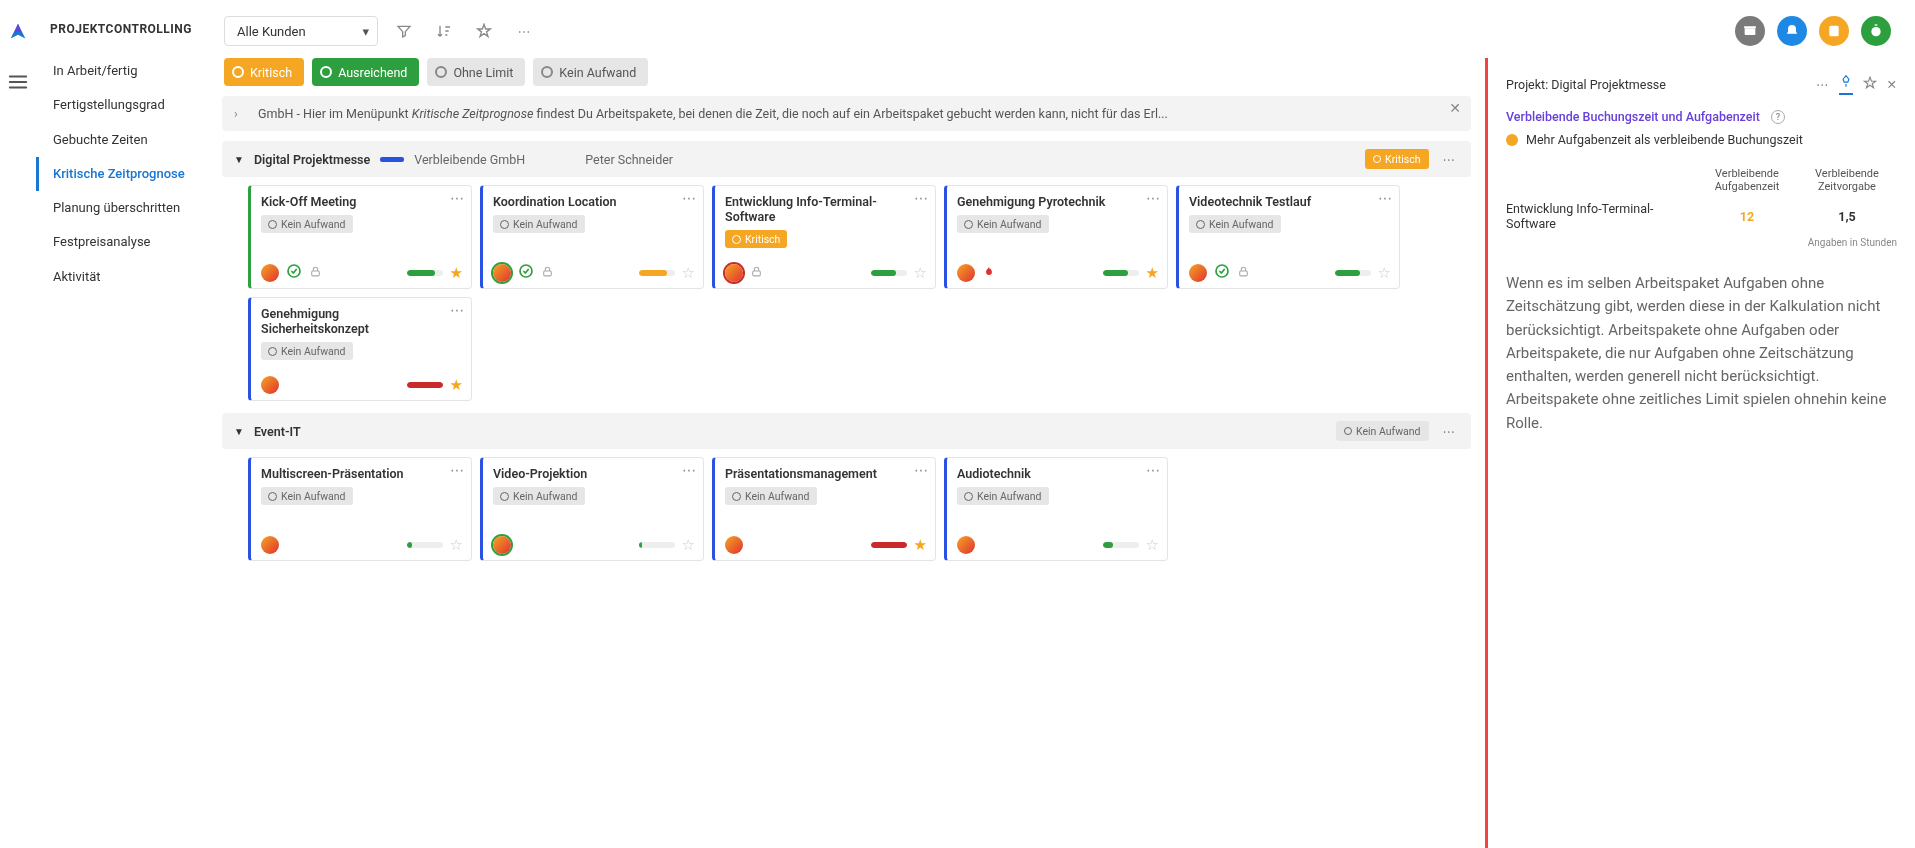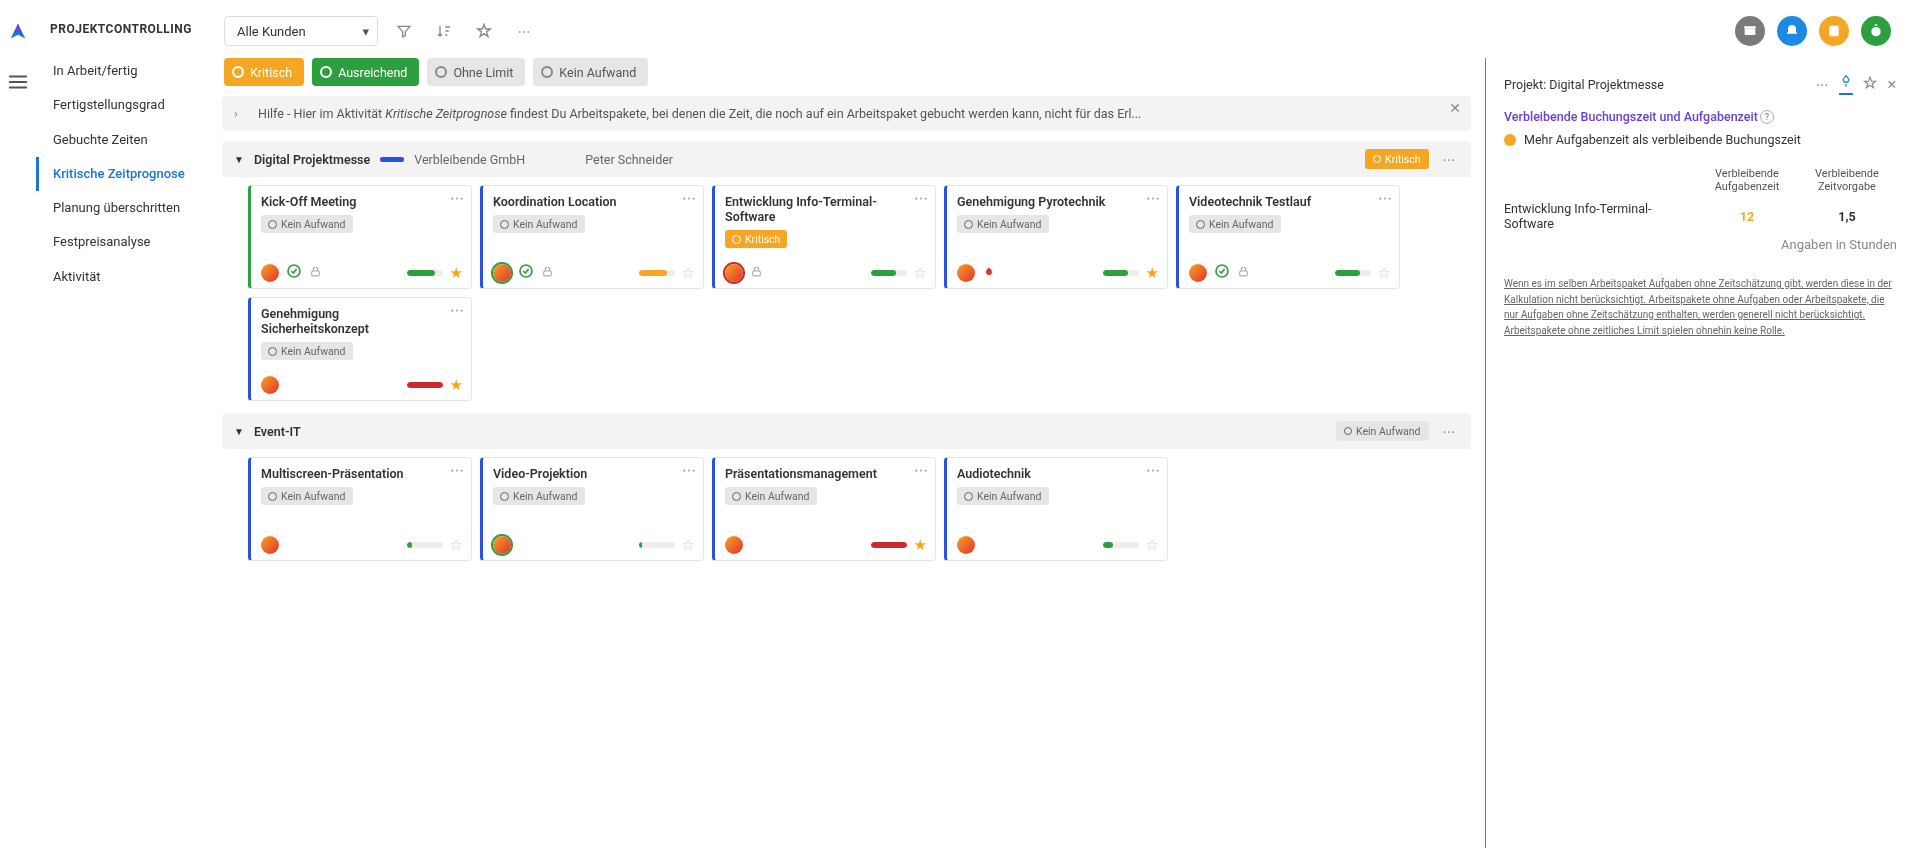--- a/index.html
+++ b/index.html
@@ -73,39 +73,39 @@
     .footer-icon { color: #888; font-size: 14px; }
     .footer-icon.check { color: #2e9f3f; }
     .footer-icon.fire { color: #e03131; }
     .spacer-f { flex: 1; }
     .progress-mini { width: 36px; height: 6px; border-radius: 3px; background: #eee; position: relative; overflow: hidden; }
     .progress-mini .fill { position: absolute; left: 0; top: 0; bottom: 0; border-radius: 3px; }
     .star { color: #ccc; font-size: 15px; cursor: pointer; }
     .star.on { color: #f5a623; }
     
     
-    .detail { width: 430px; border-left: 1px solid #ef4444; padding: 16px 18px; font-size: 12.5px; }
+    .detail { width: 430px; border-left: 3px solid #ef4444; padding: 16px 18px; font-size: 12.5px; }
     .detail-head { display: flex; align-items: center; gap: 10px; margin-bottom: 14px; }
     .detail-head .title { flex: 1; }
     .detail-head .icon-s { color: #888; cursor: pointer; }
     .detail-head .pin { color: #1976d2; border-bottom: 2px solid #1976d2; padding-bottom: 2px; }
-    .detail-sub { color: #6741d9; font-weight: 500; margin-bottom: 8px; display: flex; align-items: center; gap: 2px; }
+    .detail-sub { color: #6741d9; font-weight: 500; margin-bottom: 8px; display: flex; align-items: center; gap: 11px; }
     .detail-sub .info { width: 14px; height: 14px; border: 1px solid #aaa; border-radius: 50%; display: inline-flex; align-items: center; justify-content: center; font-size: 9px; color: #888; }
     .legend { display: flex; align-items: center; gap: 8px; margin-bottom: 20px; }
     .legend .dot { width: 12px; height: 12px; border-radius: 50%; background: #f5a623; }
     .detail-table { margin-bottom: 4px; }
     .detail-table-head { display: flex; margin-bottom: 8px; font-size: 11px; color: #555; }
     .detail-table-head .col1 { flex: 1; }
     .detail-table-head .col2, .detail-table-head .col3 { width: 100px; text-align: center; }
     .detail-table-row { display: flex; align-items: center; margin-bottom: 6px; }
     .detail-table-row .col1 { flex: 1; }
     .detail-table-row .col2, .detail-table-row .col3 { width: 100px; text-align: center; font-weight: 700; }
     .val-orange { color: #f5a623; }
-    .detail-note { text-align: right; color: #888; font-size: 13px; margin-bottom: 24px; }
-    .detail-desc { color: #666; font-size: 10px; line-height: 1.55; text-decoration: underline; }
+    .detail-note { text-align: right; color: #888; font-size: 10px; margin-bottom: 24px; }
+    .detail-desc { color: #666; font-size: 15px; line-height: 1.55; }
   </style>
 </head>
 <body>
 
 <div class="app">
 
   <div class="sidebar-toggle">
     <div>
       <svg viewBox="0 0 24 24">
           <path d="M12 2 L20 18 L12 14 L4 18 Z" fill="#1976d2"></path>
@@ -194,21 +194,21 @@
               <span>Ohne Limit</span>
             </div>
             <div class="chip grey">
               <span class="circle"></span>
               <span>Kein Aufwand</span>
             </div>
           </div>
 
         <div class="help-banner">
           <span class="chev">›</span>
-          <span>Hilfe - Hier im Aktivität </span><em>Kritische Zeitprognose</em><span> findest Du Arbeitspakete, bei denen die Zeit, die noch auf ein Arbeitspaket gebucht werden kann, nicht für das Erl...</span>
+          <span>GmbH - Hier im Menüpunkt </span><em>Kritische Zeitprognose</em><span> findest Du Arbeitspakete, bei denen die Zeit, die noch auf ein Arbeitspaket gebucht werden kann, nicht für das Erl...</span>
           <span class="close">✕</span>
         </div>
 
         <div id="groups">
             <div class="group-header">
               <span class="caret">▼</span>
               <span class="grp-name">Digital Projektmesse</span>
               <span class="mini-bar"></span>
               <span class="cust">Verbleibende GmbH</span>
               <span style="width:40px"></span>

